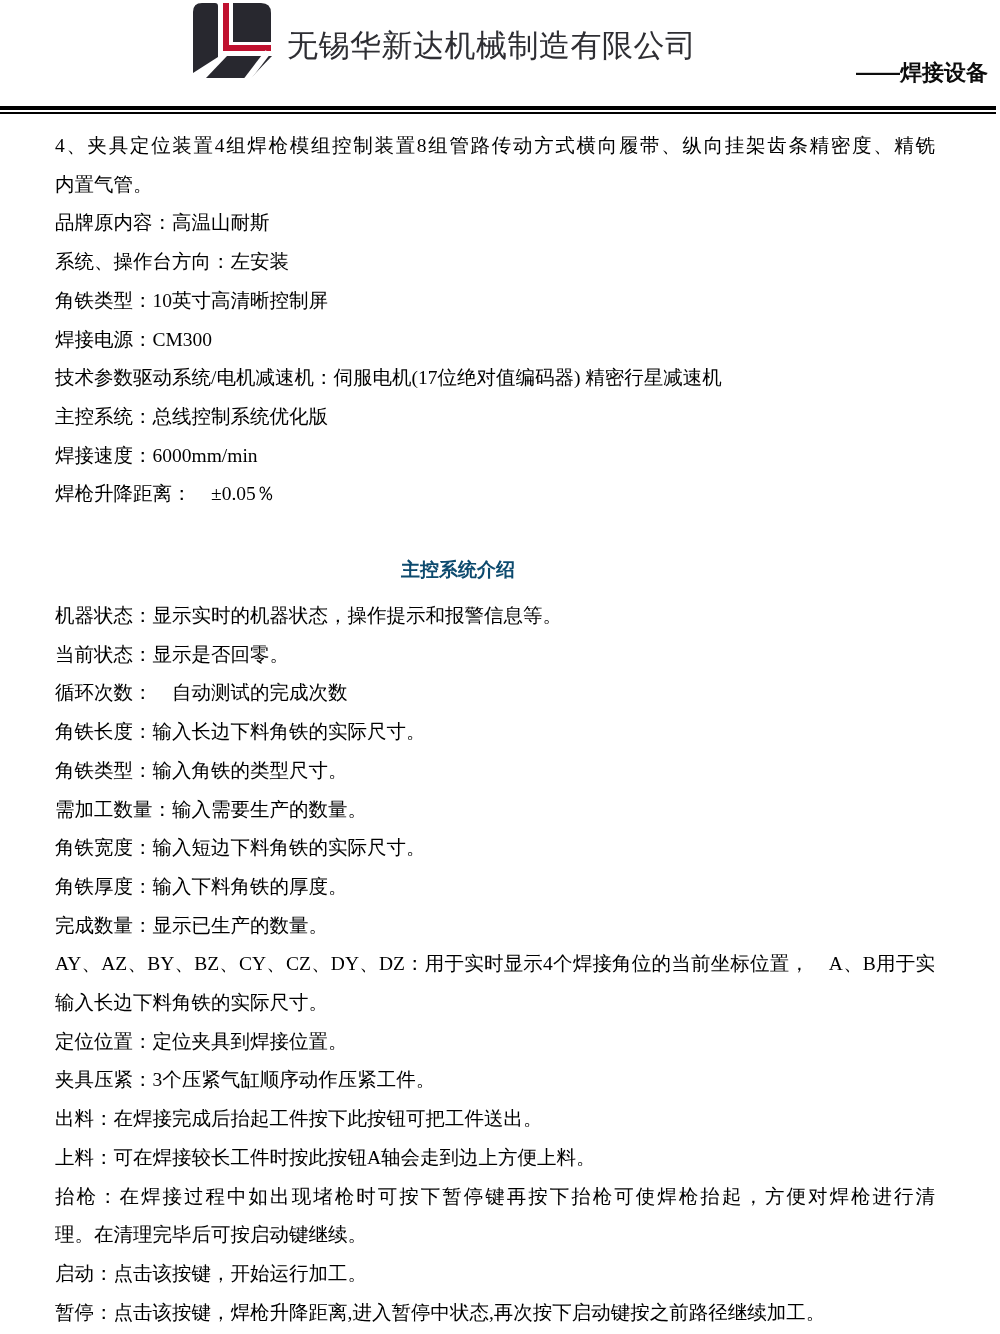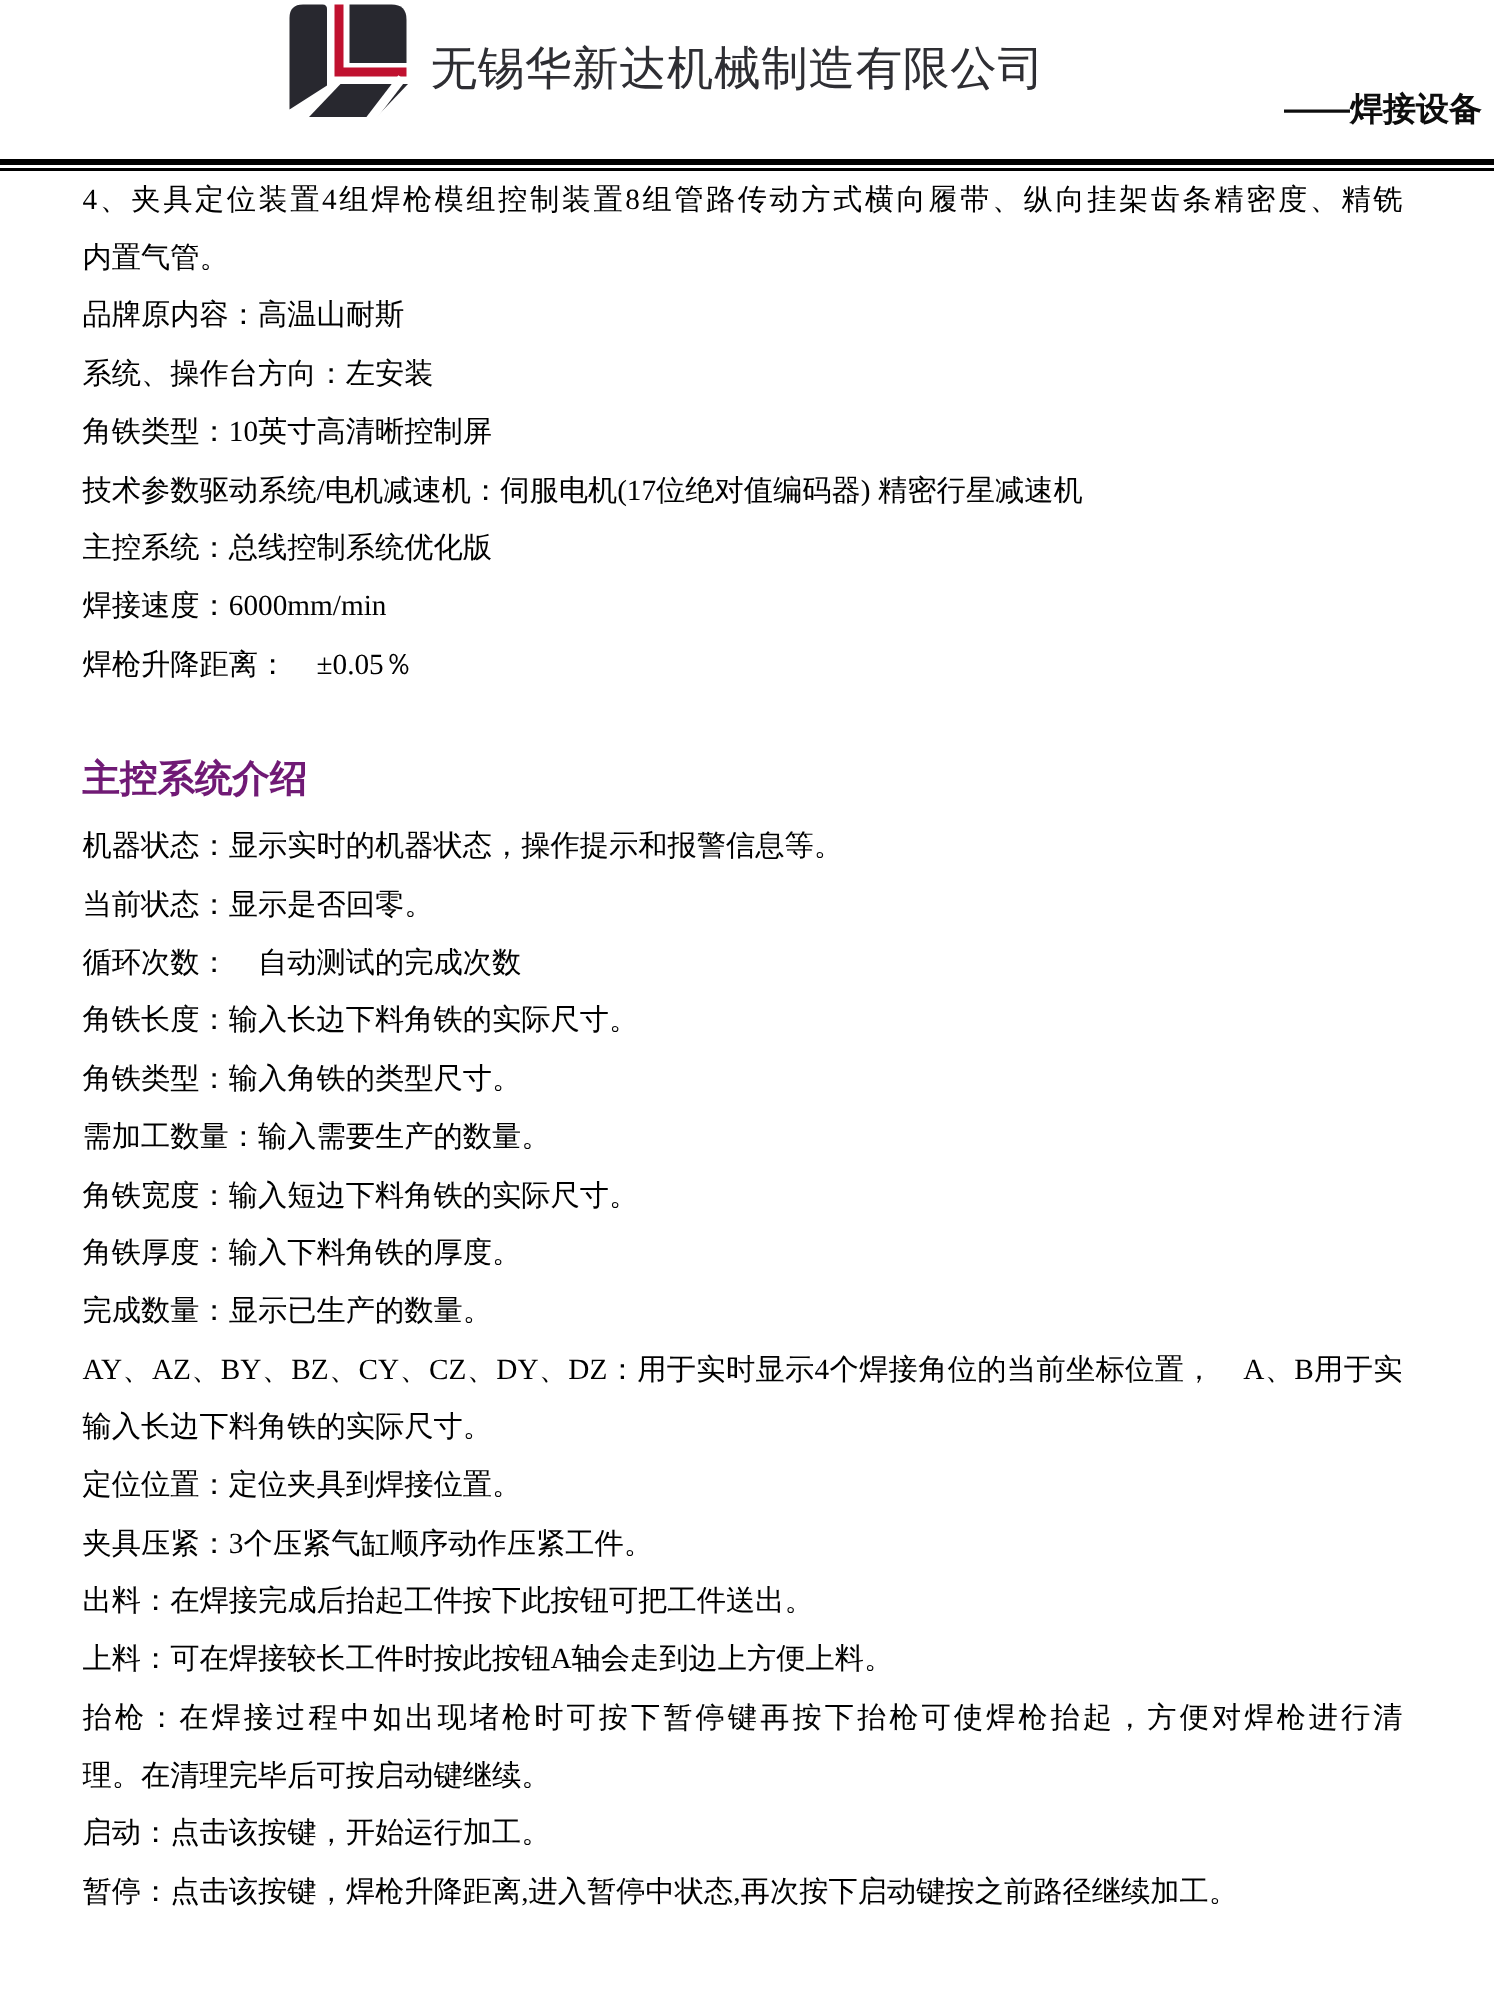--- a/index.html
+++ b/index.html
@@ -38,39 +38,39 @@
   .rule {
     position: absolute; top: 106px; left: 0;
     width: 996px; height: 8px;
     border-top: 4px solid #000;
     border-bottom: 2px solid #000;
   }
   
   .content {
     position: absolute; top: 115px; left: 0;
     width: 1000px;
-    padding: 0 65px 0 55px;
+    padding: 12px 65px 0 55px;
   }
   .line {
     font-size: 19.5px;
     line-height: 38.7px;
     white-space: pre-wrap;
     color: #000;
   }
   .line.fill {
     text-align: justify;
     text-align-last: justify;
   }
   .section-title {
     font-family: "Liberation Sans", sans-serif;
-    font-size: 25px; font-weight: 700;
+    font-size: 19px; font-weight: 700;
     line-height: 40px;
-    text-align: left;
+    text-align: center;
     margin: 36px 74px 7px 0;
-    color: #701a75;
+    color: #0c4a6e;
   }
 </style>
 </head>
 <body>
 
 <div class="page">
 
   <div class="logo">
     <svg viewBox="0 0 86 80" width="86" height="80" aria-hidden="true">
 
@@ -93,20 +93,21 @@
   <div class="rule"></div>
 
   <div class="content">
 
     <div>
         <div class="line fill">4、夹具定位装置4组焊枪模组控制装置8组管路传动方式横向履带、纵向挂架齿条精密度、精铣</div>
         <div class="line">内置气管。</div>
         <div class="line">品牌原内容：高温山耐斯</div>
         <div class="line">系统、操作台方向：左安装</div>
         <div class="line">角铁类型：10英寸高清晰控制屏</div>
+        <div class="line">焊接电源：CM300</div>
         <div class="line">技术参数驱动系统/电机减速机：伺服电机(17位绝对值编码器) 精密行星减速机</div>
         <div class="line">主控系统：总线控制系统优化版</div>
         <div class="line">焊接速度：6000mm/min</div>
         <div class="line">焊枪升降距离：　±0.05％</div>
       </div>
 
     <div class="section-title">主控系统介绍</div>
 
     <div>
         <div class="line">机器状态：显示实时的机器状态，操作提示和报警信息等。</div>

